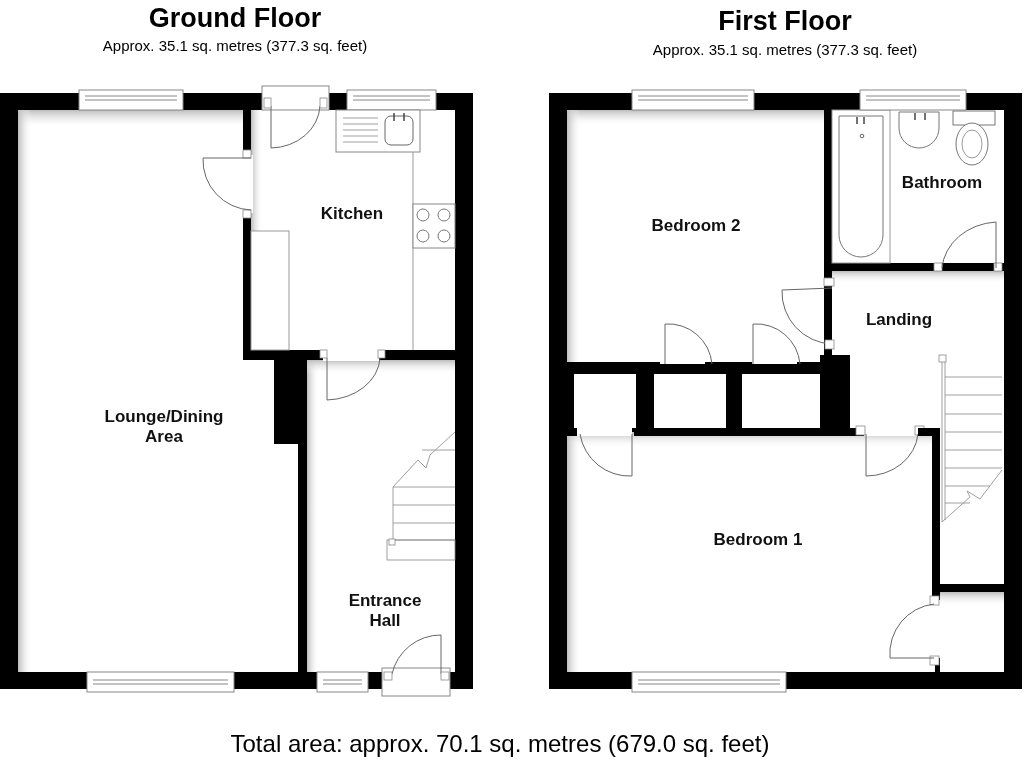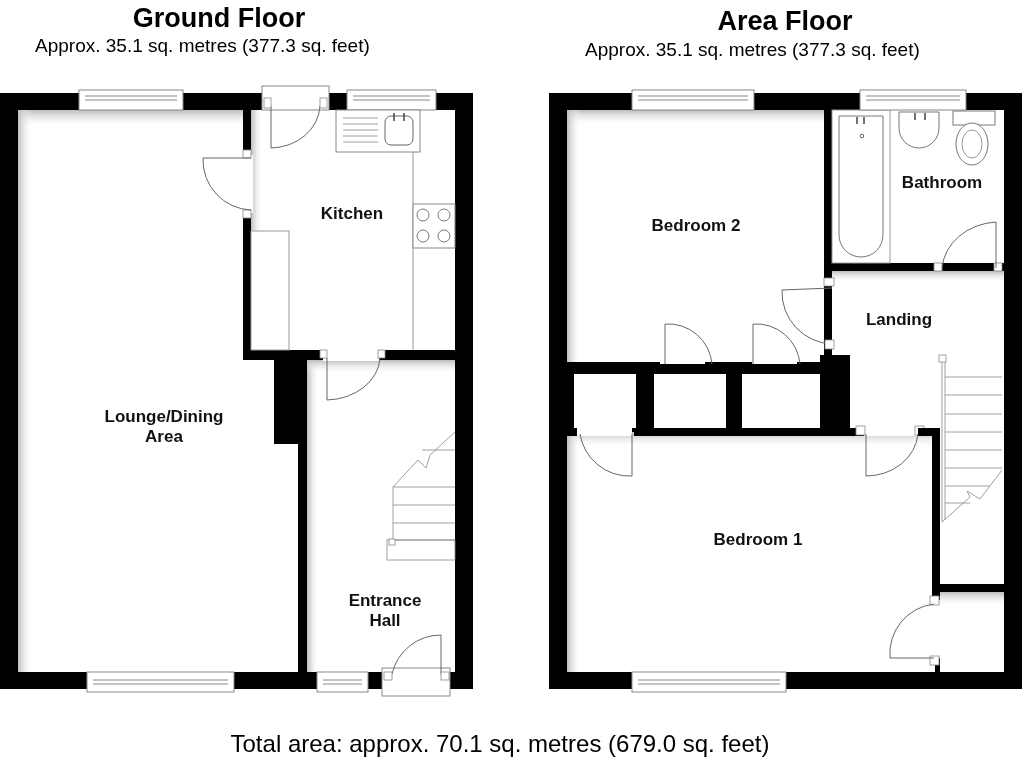--- a/index.html
+++ b/index.html
@@ -1,32 +1,32 @@
 <!DOCTYPE html>
 <html><head>
 <meta charset="utf-8">
 <style>
   html, body { margin: 0; padding: 0; background: #ffffff; }
   body { width: 1024px; height: 768px; position: relative; overflow: hidden; font-family: "Liberation Sans", sans-serif; color: #000; }
   .floor-title { position: absolute; font-weight: bold; font-size: 27px; text-align: center; width: 400px; line-height: 30px; }
-  .floor-sub { position: absolute; font-size: 19px; text-align: left; width: 400px; line-height: 18px; }
-  #gf-title { left: 19px; top: 3px; }
+  .floor-sub { position: absolute; font-size: 15px; text-align: center; width: 400px; line-height: 18px; }
+  #gf-title { left: 35px; top: 3px; }
   #gf-sub { left: 35px; top: 37px; }
   #ff-title { left: 585px; top: 6px; }
   #ff-sub { left: 585px; top: 41px; }
   .total { position: absolute; left: 0; width: 1000px; top: 730px; text-align: center; font-size: 24px; line-height: 28px; }
   svg.plan { position: absolute; left: 0; top: 0; }
   .room-label { font-family: "Liberation Sans", sans-serif; font-weight: bold; font-size: 17px; fill: #111; }
 </style>
 </head>
 <body>
 
 <div id="gf-title" class="floor-title">Ground Floor</div>
 <div id="gf-sub" class="floor-sub">Approx. 35.1 sq. metres (377.3 sq. feet)</div>
-<div id="ff-title" class="floor-title">Area Floor</div>
+<div id="ff-title" class="floor-title">First Floor</div>
 <div id="ff-sub" class="floor-sub">Approx. 35.1 sq. metres (377.3 sq. feet)</div>
 
 <svg class="plan" width="1024" height="768" viewBox="0 0 1024 768">
   <defs>
     <linearGradient id="shadeTop" x1="0" y1="0" x2="0" y2="1">
       <stop offset="0" stop-color="#bdbdbd"></stop>
         <stop offset="1" stop-color="#ffffff" stop-opacity="0"></stop>
     </linearGradient>
     <linearGradient id="shadeLeft" x1="0" y1="0" x2="1" y2="0">
       <stop offset="0" stop-color="#bdbdbd"></stop>

